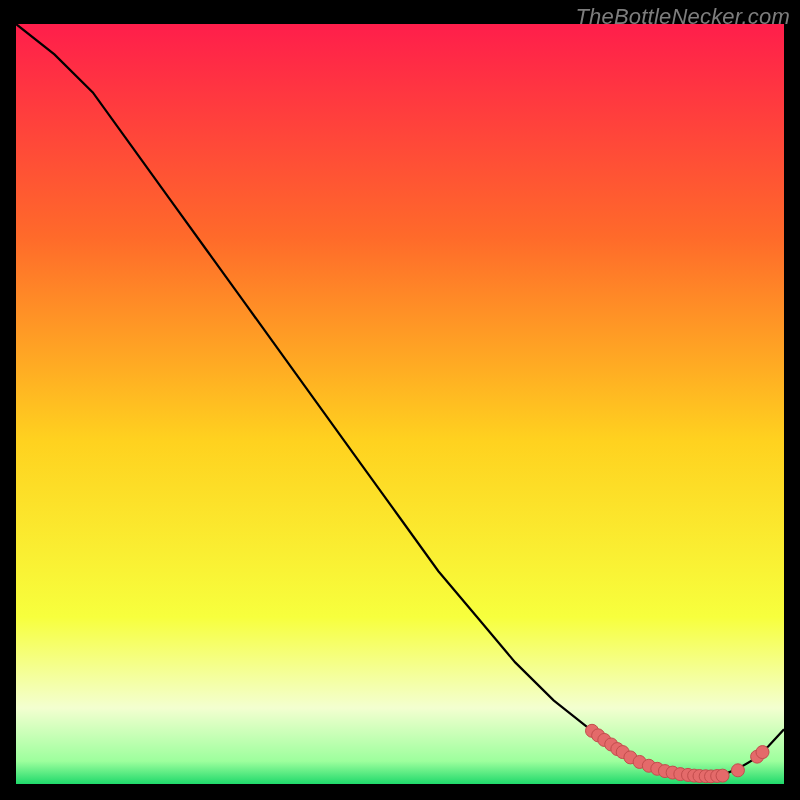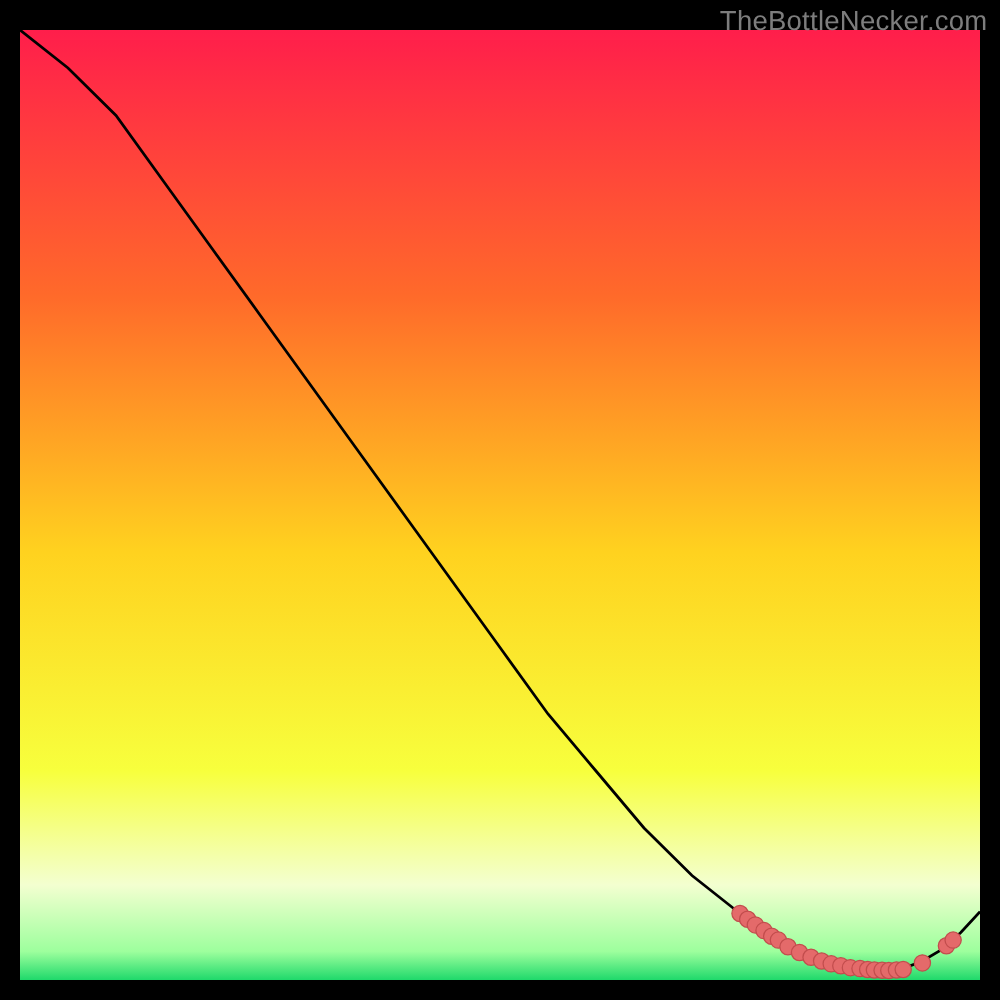--- a/index.html
+++ b/index.html
@@ -9,20 +9,21 @@
     height: 800px;
     background: #000;
     font-family: Arial, Helvetica, sans-serif;
     overflow: hidden;
   }
   .frame {
     position: relative;
     width: 800px;
     height: 800px;
     background: #000;
+    font-style: italic;
   }
   .watermark {
     position: absolute;
     top: 4px;
     right: 10px;
     color: #7d7d7d;
     font-size: 22px;
     font-weight: 500;
     letter-spacing: 0.2px;
     z-index: 10;

